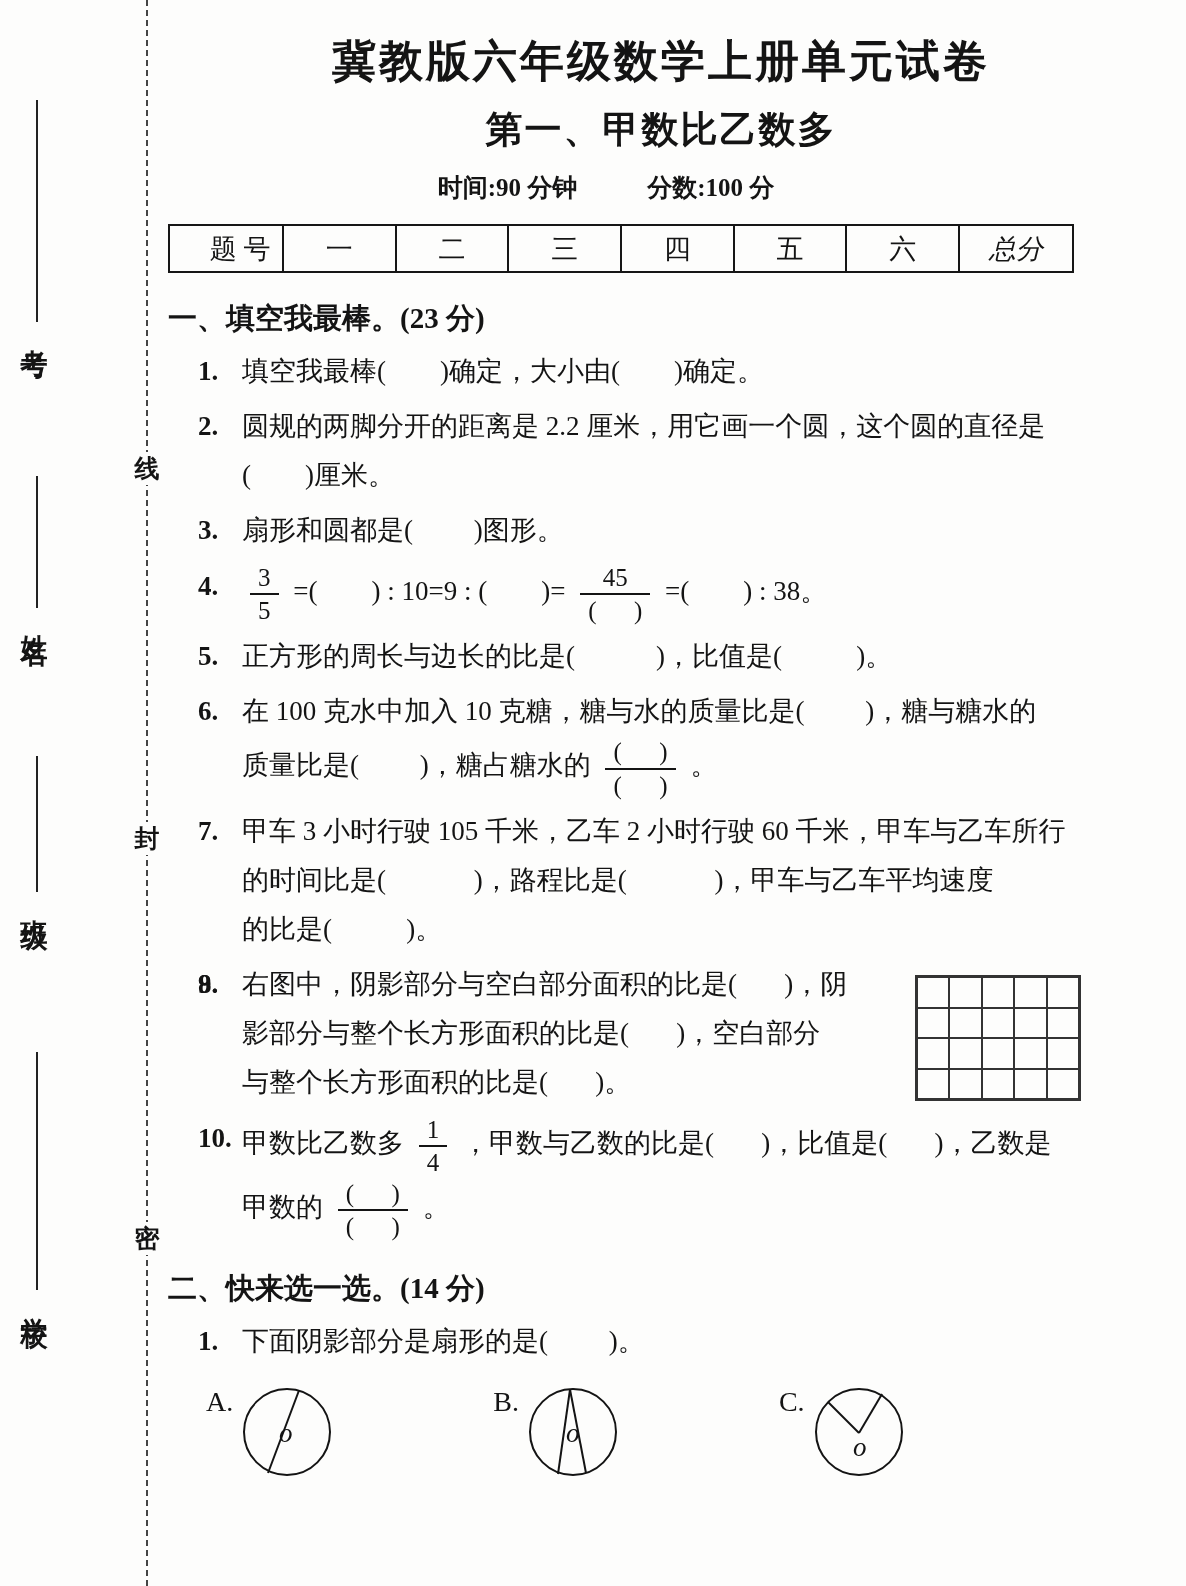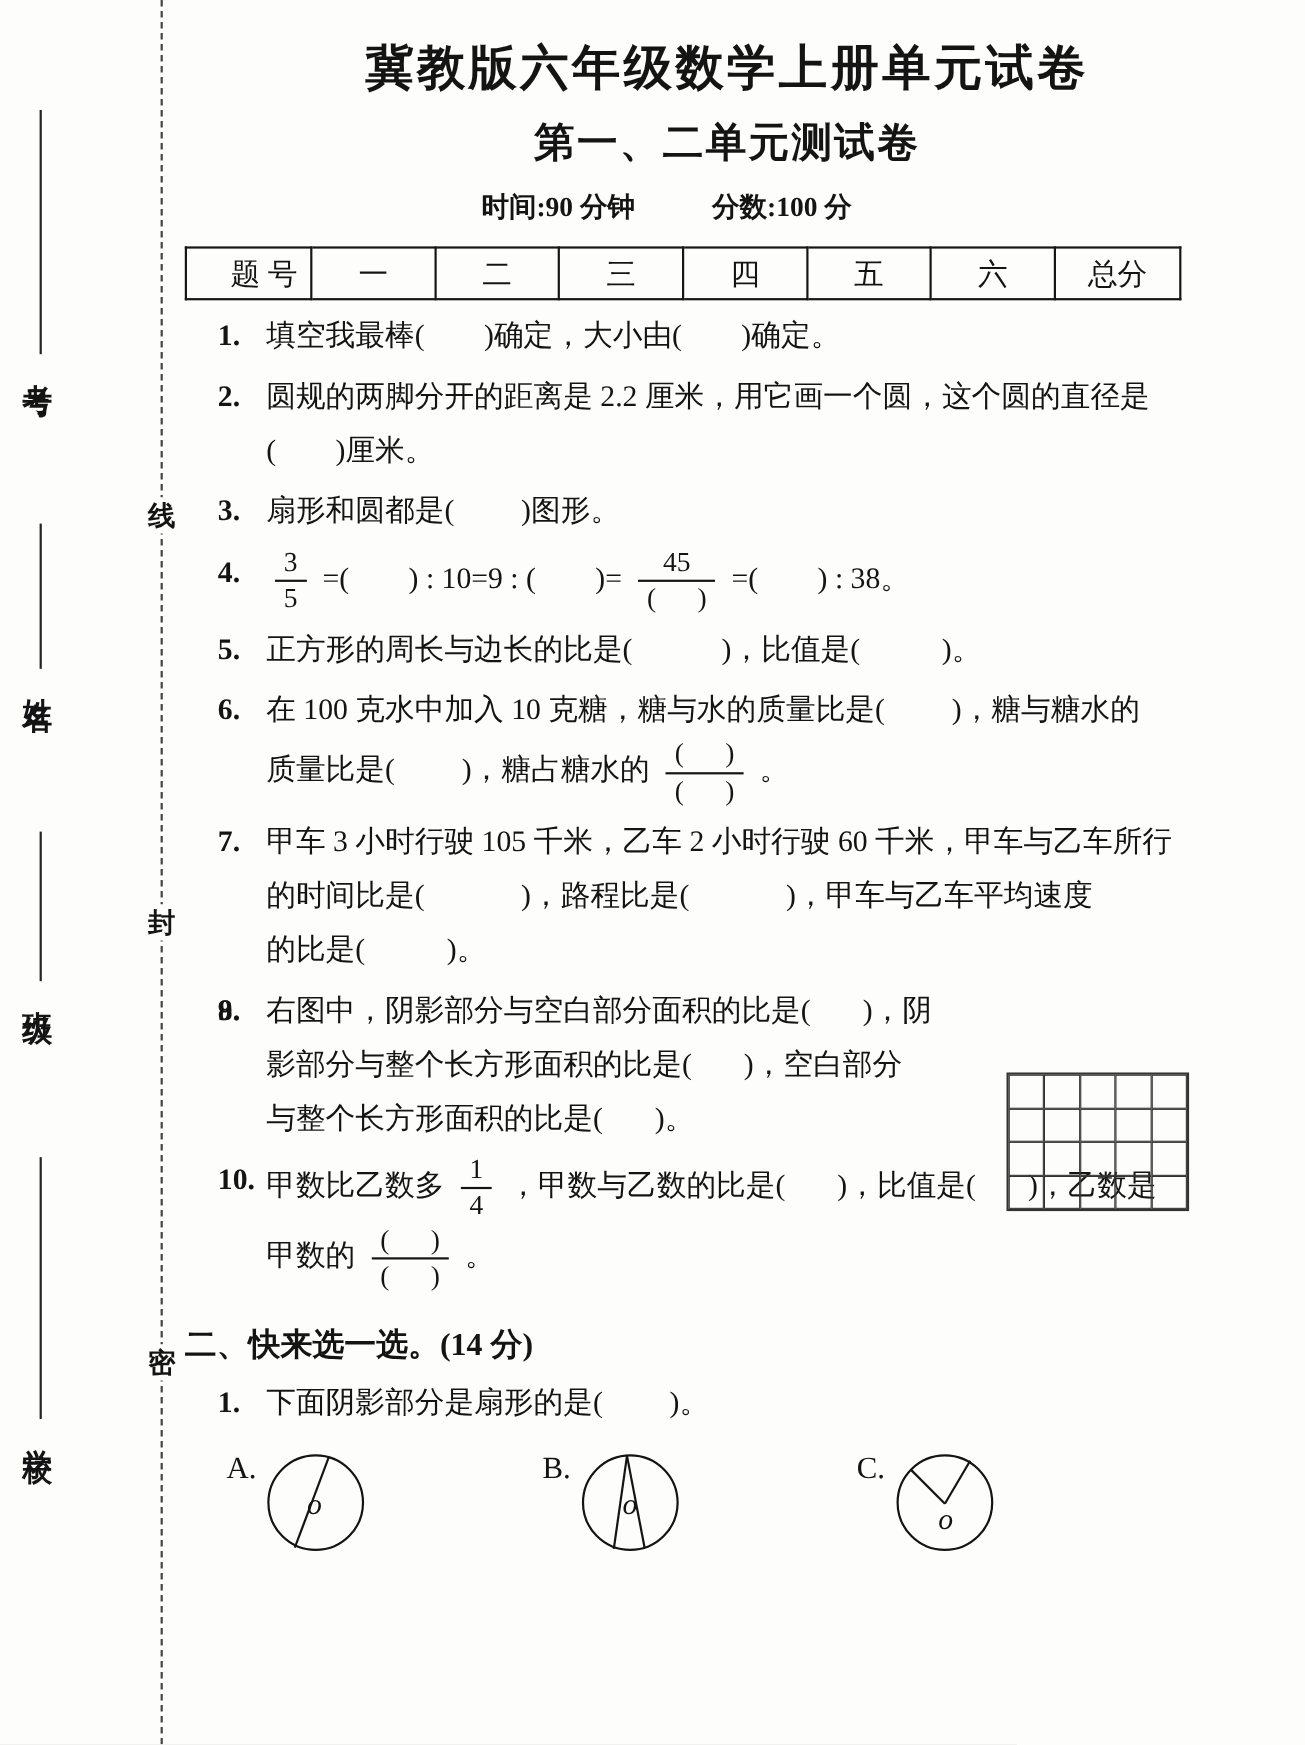--- a/index.html
+++ b/index.html
@@ -48,21 +48,21 @@
   
   table.score {
     margin-top:20px; border-collapse:collapse; width:906px;
     table-layout:fixed;
   }
   table.score td {
     border:2.5px solid #161616; height:47px;
     text-align:center; vertical-align:middle; font-size:27px;
   }
   table.score td.head-col { width:114px;padding-left:28px; }
-  table.score td.total-col { width:114px; }
+  table.score td.total-col { width:114px;font-style:italic; }
   
   .sec-heading { margin-top:26px; font-size:29px; font-weight:bold; }
   .items { margin-left:30px; margin-top:8px; width:955px; }
   .item { position:relative; padding-left:44px; line-height:1.82; margin-top:6px; }
   .item .num { position:absolute; left:0; top:0; font-weight:bold; }
   .item .txt { white-space:pre-wrap; }
   .item.wrap-right { padding-right:215px; }
   .frac {
     display:inline-block; vertical-align:middle; text-align:center;
     line-height:1.25; margin:0 8px; font-size:25px;
@@ -101,41 +101,42 @@
 
   <div class="side-line" style="top:756px; height:136px;"></div>
   <div class="side-label" style="top:898px;">班级</div>
 
   <div class="side-line" style="top:1052px; height:238px;"></div>
   <div class="side-label" style="top:1296px;">学校</div>
 
   <div class="main">
 
     <div class="title">冀教版六年级数学上册单元试卷</div>
-    <div class="subtitle">第一、二单元测试卷</div>
+    <div class="subtitle">第一、甲数比乙数多</div>
     <div class="meta-row">
       <span>时间:90 分钟</span>
       <span>分数:100 分</span>
     </div>
 
     <table class="score">
       <tbody>
           <tr>
         <td class="head-col">题 号</td>
         <td>一</td>
         <td>二</td>
         <td>三</td>
         <td>四</td>
         <td>五</td>
         <td>六</td>
         <td class="total-col">总分</td>
       </tr>
     </tbody>
       </table>
 
+    <div class="sec-heading">一、填空我最棒。(23 分)</div>
 
     <div class="items">
 
       <div class="item">
         <span class="num">1.</span>
         <span class="txt">填空我最棒(        )确定，大小由(        )确定。</span>
       </div>
 
       <div class="item">
         <span class="num">2.</span>

